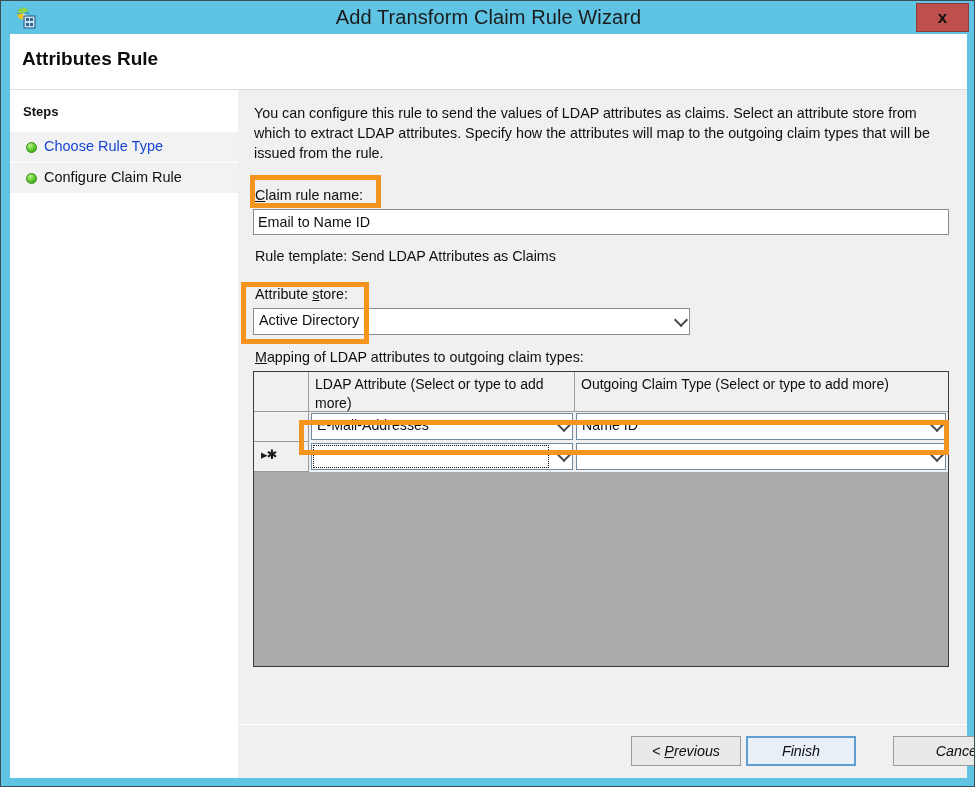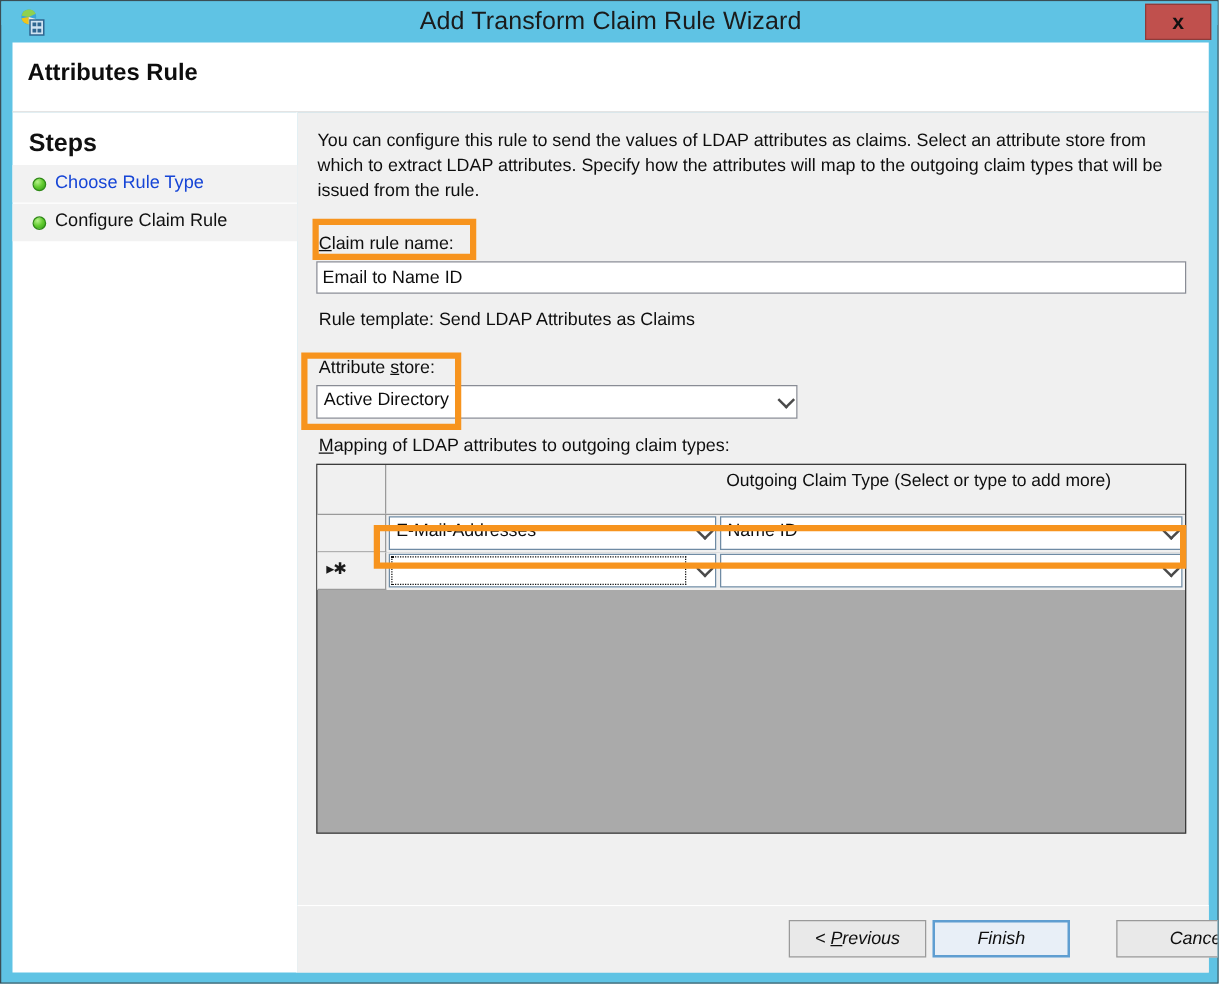--- a/index.html
+++ b/index.html
@@ -89,21 +89,21 @@
     left: 9px; top: 89px;
     width: 228px;
     height: 688px;
     background: #ffffff;
     box-sizing: border-box;
     border-right: 1px solid #ffffff;
   }
   #steps-heading {
     position: absolute;
     left: 13px; top: 14px;
-    font-size: 20px;
+    font-size: 13px;
     font-weight: bold;
     color: #111111;
   }
   .step-row {
     position: absolute;
     left: 0;
     width: 228px;
     height: 30px;
     background: #f2f2f2;
   }
@@ -175,21 +175,21 @@
     left: 17px; top: 158px;
     font-size: 14.3px;
     color: #0e0e0e;
   }
 
   #attr-store-label { left: 17px; top: 196px; }
 
   #attr-store-combo {
     position: absolute;
     left: 15px; top: 218px;
-    width: 385px;
+    width: 437px;
     height: 27px;
     background: #ffffff;
     border: 1px solid #898c95;
     box-sizing: border-box;
     padding-left: 40px;
   }
   #attr-store-value {
     position: absolute;
     left: 5px; top: 3px;
     font-size: 14.3px;
@@ -409,20 +409,21 @@
       <span id="attr-store-value">Active Directory</span>
       <span class="combo-arrow"></span>
     </div>
 
     <div class="field-label" id="mapping-label"><span class="acc">M</span>apping of LDAP attributes to outgoing claim types:</div>
 
     <div id="grid">
 
       <div id="grid-header">
         <div class="hdr-cell" id="hdr-rowsel"></div>
+        <div class="hdr-cell" id="hdr-ldap">LDAP Attribute (Select or type to add more)</div>
         <div class="hdr-cell" id="hdr-claim">Outgoing Claim Type (Select or type to add more)</div>
       </div>
 
       <div class="grid-row" id="row-1">
         <div class="row-head">
           <span class="row-marker"></span>
         </div>
         <div class="cell-combo cell-ldap">
           <span class="cell-text">E-Mail-Addresses</span>
           <span class="combo-arrow"></span>

